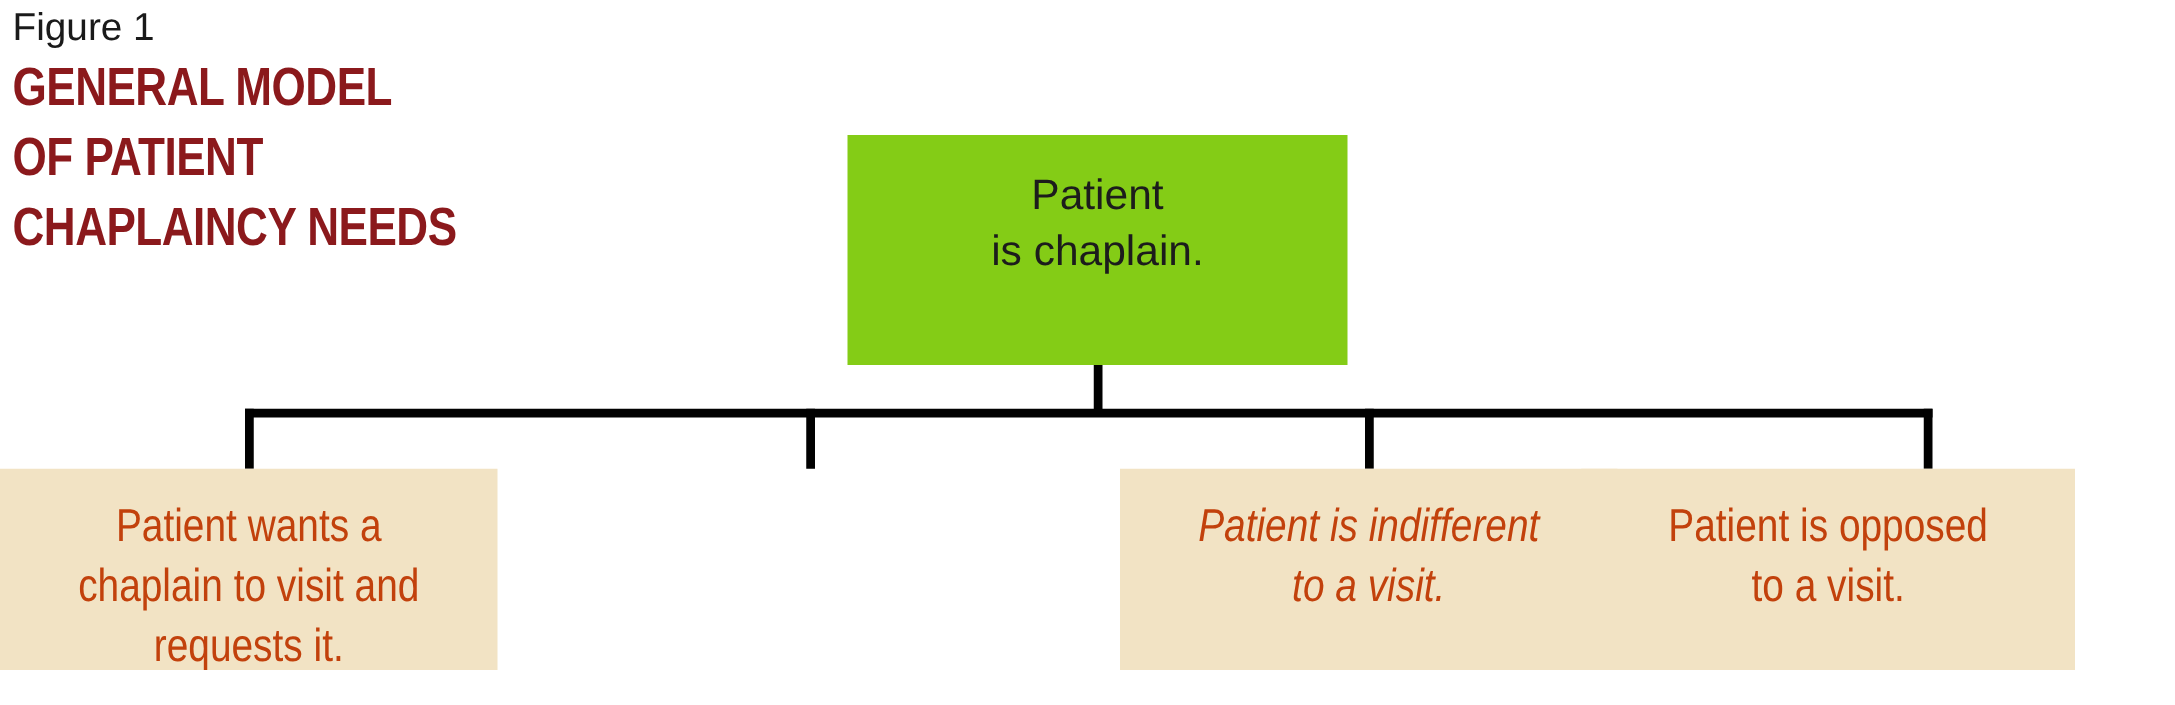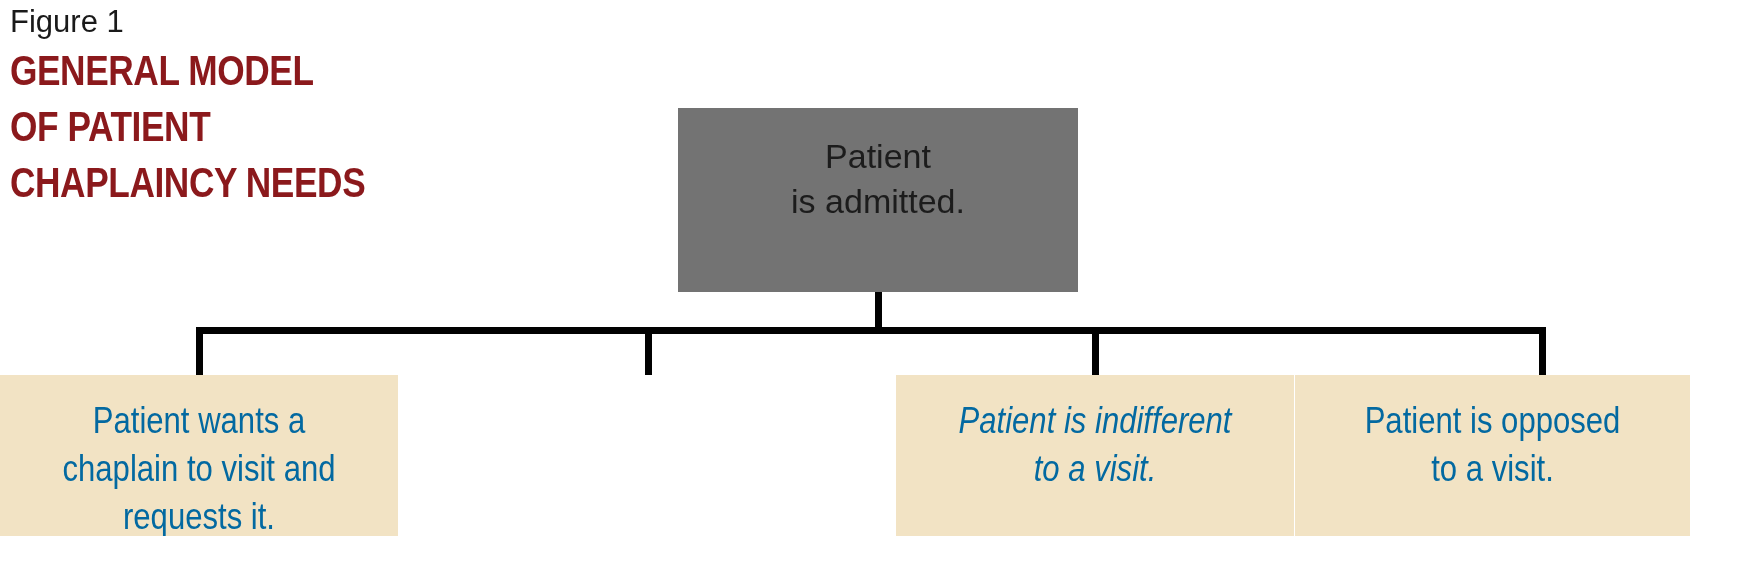--- a/index.html
+++ b/index.html
@@ -31,26 +31,26 @@
     box-sizing:border-box;
   }
   #root-node{
     left:678px;top:108px;width:400px;height:184px;
     padding-top:26px;
     font-size:34px;line-height:45px;color:#1c1c1c;
   }
   .child-node{
     top:375px;width:398px;height:183px;
     padding-top:22px;
-    font-size:37px;line-height:48px;color:#0369a1;
+    font-size:37px;line-height:48px;color:#c2410c;
   }
   #child-node-1{left:0px;}
   #child-node-2{left:449px;}
   #child-node-3{left:896px;}
-  #child-node-4{left:1295px;width:395px;}
+  #child-node-4{left:1265px;width:395px;}
   .condensed{
     display:block;
     transform:scaleX(.84);transform-origin:50% 0;
     white-space:nowrap;
   }
   .node span.line{display:block;}
   
   .conn{position:absolute;}
   #connector-trunk{left:875px;top:292px;width:7px;height:38px;}
   #connector-horizontal{left:196px;top:327px;width:1350px;height:7px;}
@@ -66,23 +66,23 @@
 <div id="canvas">
 
   <div id="figure-label">Figure 1</div>
 
   <div id="heading" style="color: rgb(139, 25, 28);">
     <span>GENERAL MODEL</span>
     <span>OF PATIENT</span>
     <span>CHAPLAINCY NEEDS</span>
   </div>
 
-  <div id="root-node" class="node" style="background: #737373;">
+  <div id="root-node" class="node" style="background: #84cc16;">
     <span class="line">Patient</span>
-    <span class="line">is admitted.</span>
+    <span class="line">is chaplain.</span>
   </div>
 
   <div id="connector-trunk" class="conn" style="background: rgb(1, 1, 1);"></div>
   <div id="connector-horizontal" class="conn" style="background: rgb(1, 1, 1);"></div>
   <div id="connector-drop-1" class="conn drop" style="background: rgb(1, 1, 1);"></div>
   <div id="connector-drop-2" class="conn drop" style="background: rgb(1, 1, 1);"></div>
   <div id="connector-drop-3" class="conn drop" style="background: rgb(1, 1, 1);"></div>
   <div id="connector-drop-4" class="conn drop" style="background: rgb(1, 1, 1);"></div>
 
   <div id="child-node-1" class="node child-node" style="background: rgb(242, 227, 196);">

